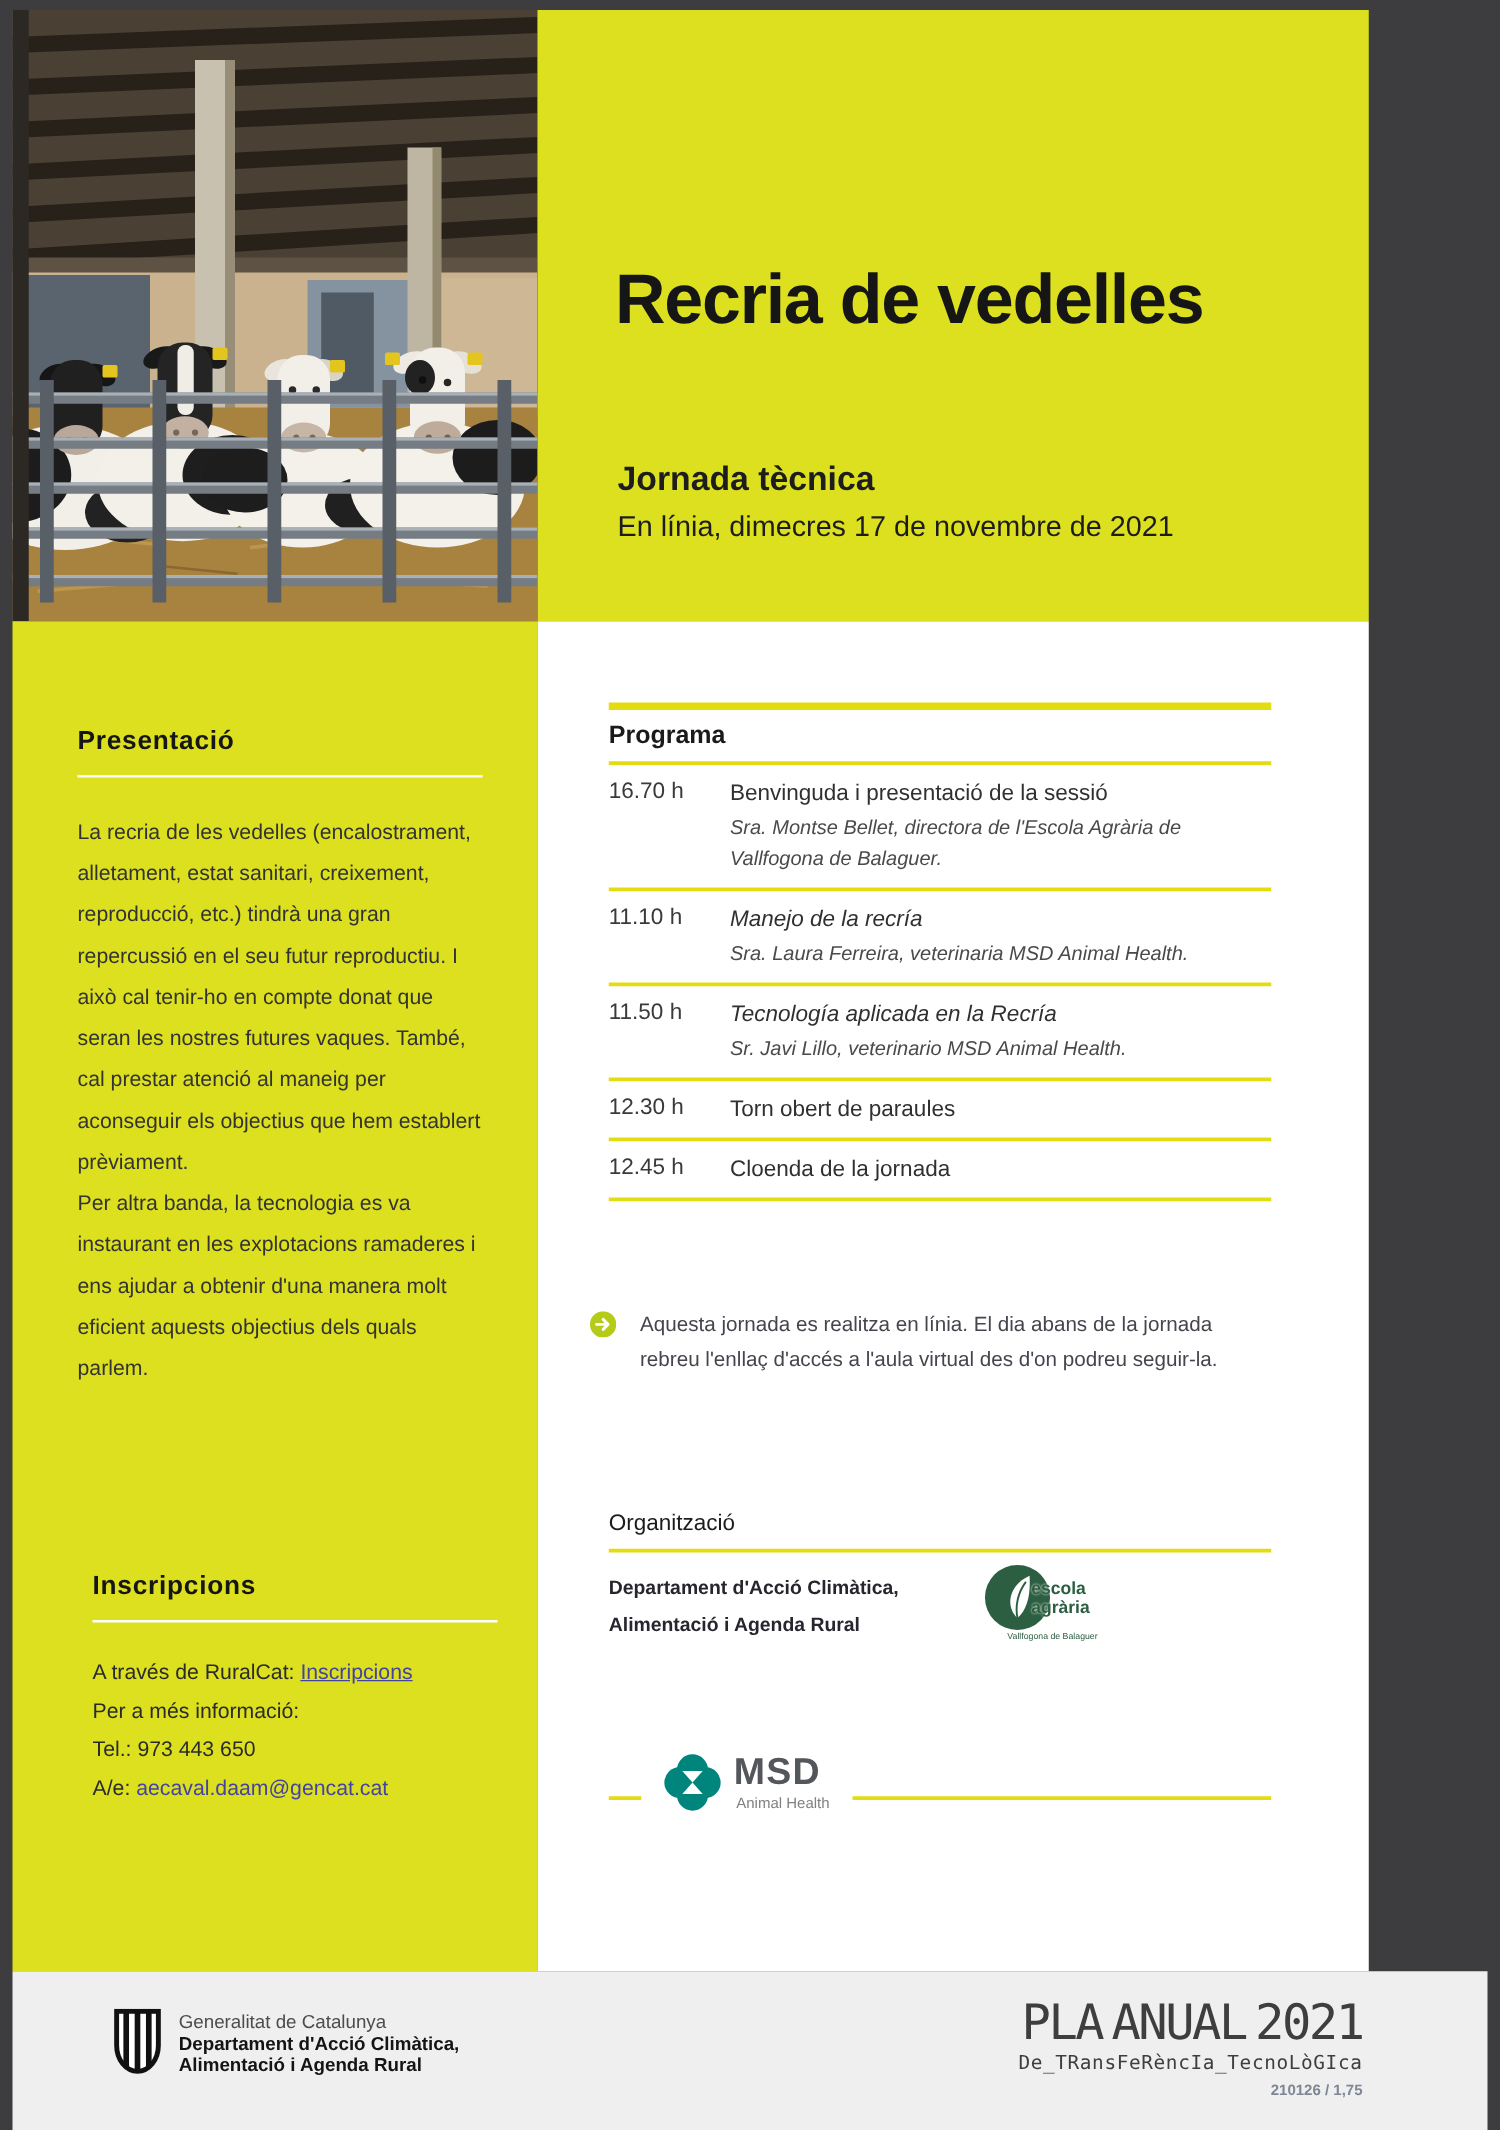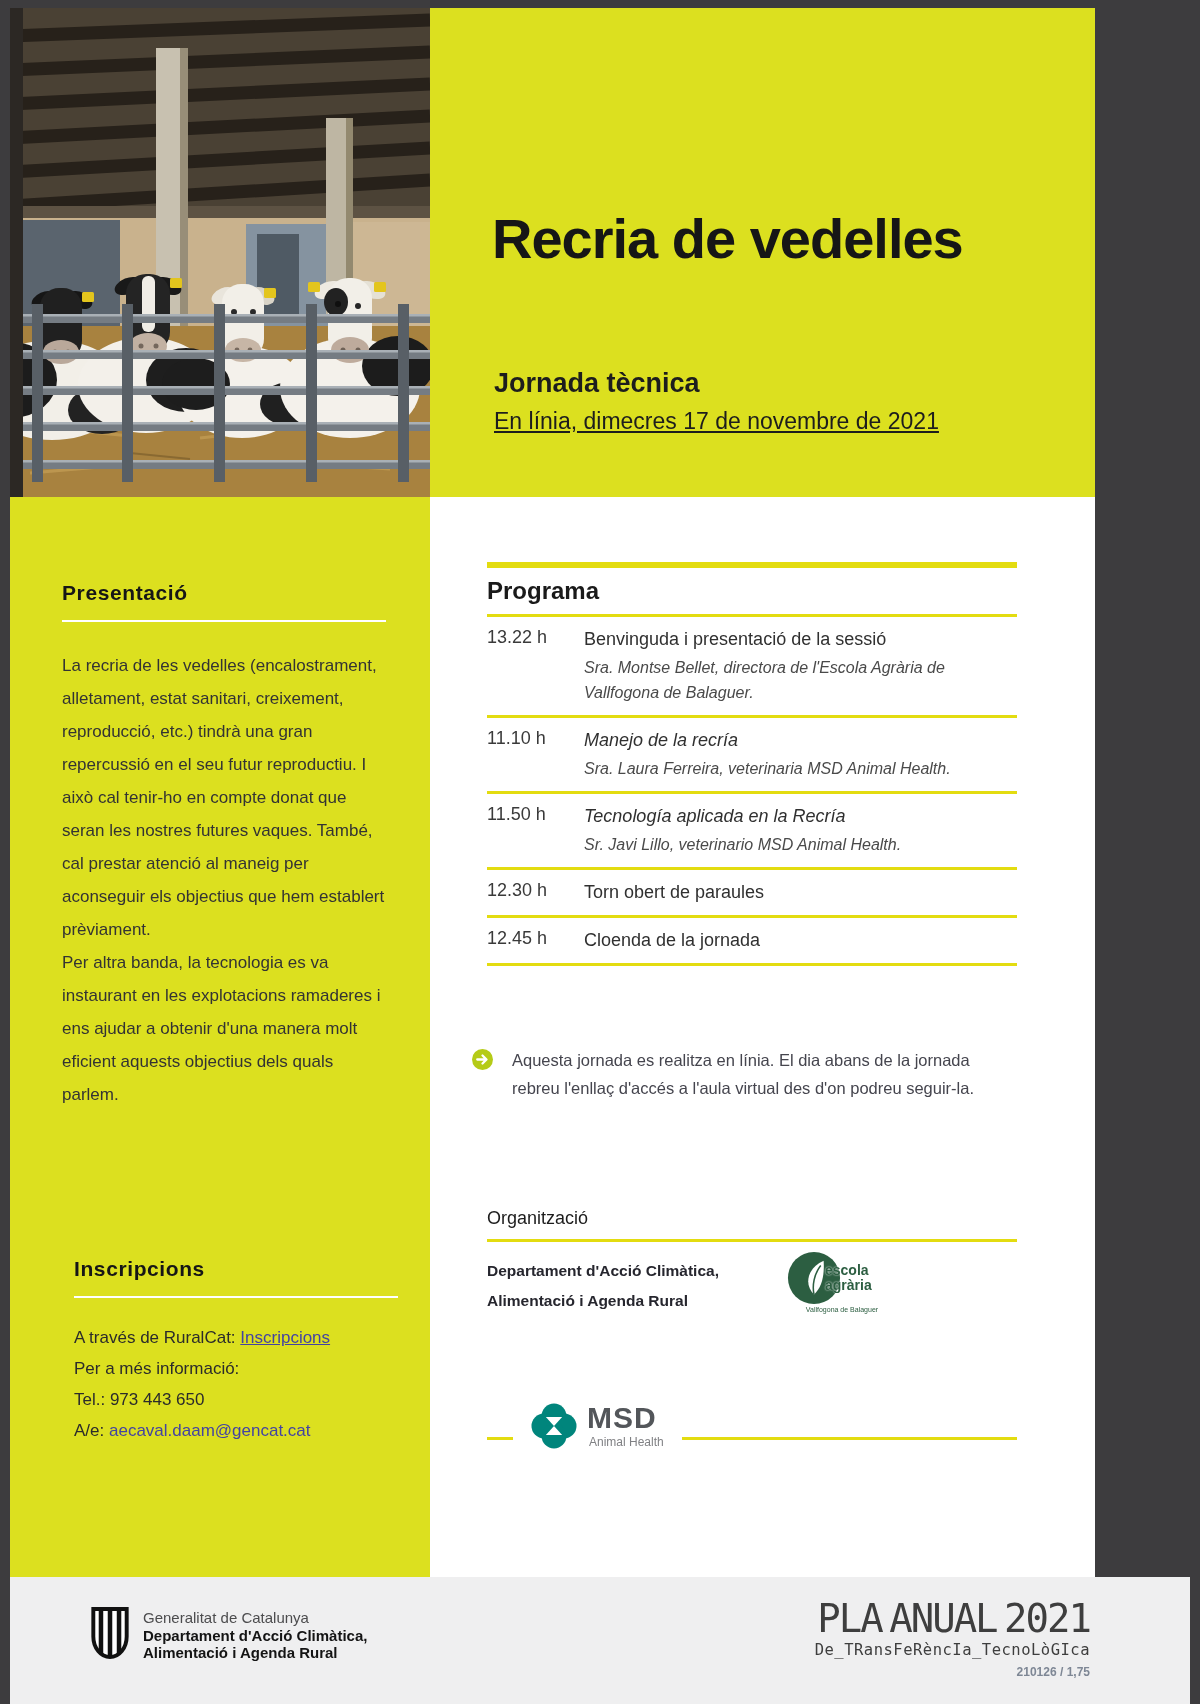--- a/index.html
+++ b/index.html
@@ -6,38 +6,38 @@
   .stage{position:relative;width:1200px;height:1704px;background:#3d3c3e;overflow:hidden;
          font-family:"Liberation Sans",sans-serif;-webkit-font-smoothing:antialiased;}
   
   .photo{position:absolute;left:10px;top:8px;width:420px;height:489px;overflow:hidden;}
   
   .band{position:absolute;left:430px;top:8px;width:665px;height:489px;background:#dce01f;}
   .band h1{position:absolute;left:62px;top:198px;margin:0;font-size:56px;font-weight:bold;
            color:#161616;letter-spacing:-1px;white-space:nowrap;}
   .band .sub{position:absolute;left:64px;top:360px;color:#1d1d1d;}
   .band .sub .etype{font-size:27px;font-weight:bold;}
-  .band .sub .edate{font-size:23px;margin-top:9px;text-decoration:underline;}
+  .band .sub .edate{font-size:23px;margin-top:9px;}
   
   .leftcol{position:absolute;left:10px;top:497px;width:420px;height:1080px;background:#dce01f;}
   .leftcol h2{margin:0;font-size:21px;font-weight:bold;color:#161616;letter-spacing:0.6px;}
   .rule{height:2px;background:#ffffff;margin-top:15px;}
   .pres{position:absolute;left:52px;top:84px;width:324px;}
   .pres .ptext{margin-top:27px;font-size:17px;line-height:33px;color:#333;}
   .pres .ptext p{margin:0;}
   .insc{position:absolute;left:64px;top:760px;width:324px;}
   .insc .itext{margin-top:24px;font-size:17px;line-height:31px;color:#2b2b2b;}
   .insc .itext p{margin:0;}
   a.ilink{color:#4343a2;text-decoration:underline;cursor:pointer;}
   .email{color:#4343a2;text-decoration:none;cursor:pointer;}
   
   .rightcol{position:absolute;left:430px;top:497px;width:665px;height:1080px;background:#ffffff;}
   .program{position:absolute;left:57px;top:65px;width:530px;}
   .program .phead{border-top:6px solid #e3dc10;border-bottom:3px solid #e3dc10;padding:9px 0;}
-  .program .phead h2{margin:0;font-size:24px;font-weight:bold;color:#1a1a1a;}
+  .program .phead h2{margin:0;font-size:20px;font-weight:bold;color:#1a1a1a;}
   .prog-row{display:flex;padding:10px 0;border-bottom:3px solid #e3dc10;}
   .prog-time{width:97px;flex:none;font-size:18px;color:#3a3a3a;}
   .prog-body{flex:1;}
   .prog-title{font-size:18px;color:#303030;line-height:25px;}
   .prog-title.italic{font-style:italic;}
   .prog-speaker{font-size:16px;font-style:italic;color:#4a4a4a;line-height:25px;margin-top:3px;}
   .note{position:absolute;left:42px;top:549px;width:560px;display:flex;align-items:flex-start;}
   .note .nicon{flex:none;margin-top:3px;}
   .note .ntext{margin:0 0 0 19px;font-size:16.5px;line-height:28px;color:#45454e;width:505px;}
   .org{position:absolute;left:57px;top:711px;width:530px;}
@@ -224,21 +224,21 @@
     </section>
   </div>
 
   <div class="rightcol">
     <section class="program">
       <div class="phead">
         <h2>Programa</h2>
       </div>
       <div id="program-rows">
   <div class="prog-row">
-    <div class="prog-time">13.22 h</div>
+    <div class="prog-time">16.70 h</div>
     <div class="prog-body">
       <div class="prog-title">Benvinguda i presentació de la sessió</div>
       <div class="prog-speaker">Sra. Montse Bellet, directora de l'Escola Agrària de Vallfogona de Balaguer.</div>
     </div>
   </div>
 
   <div class="prog-row">
     <div class="prog-time">11.10 h</div>
     <div class="prog-body">
       <div class="prog-title italic">Manejo de la recría</div>

